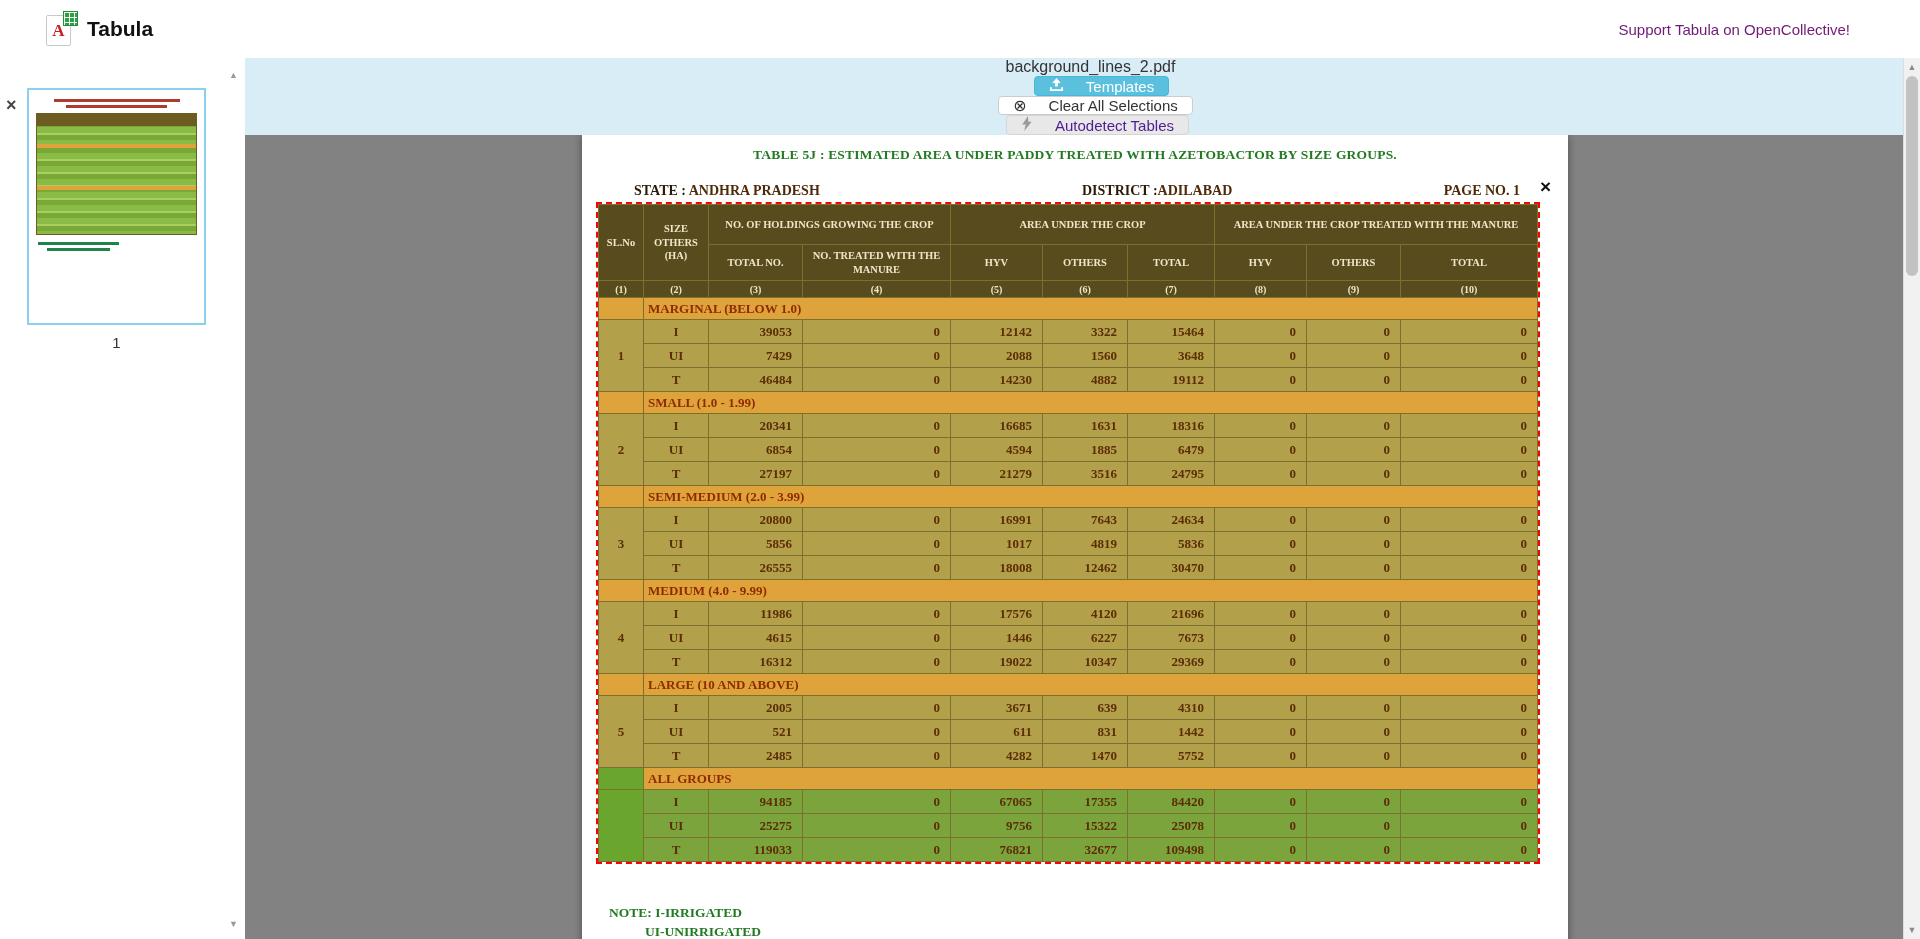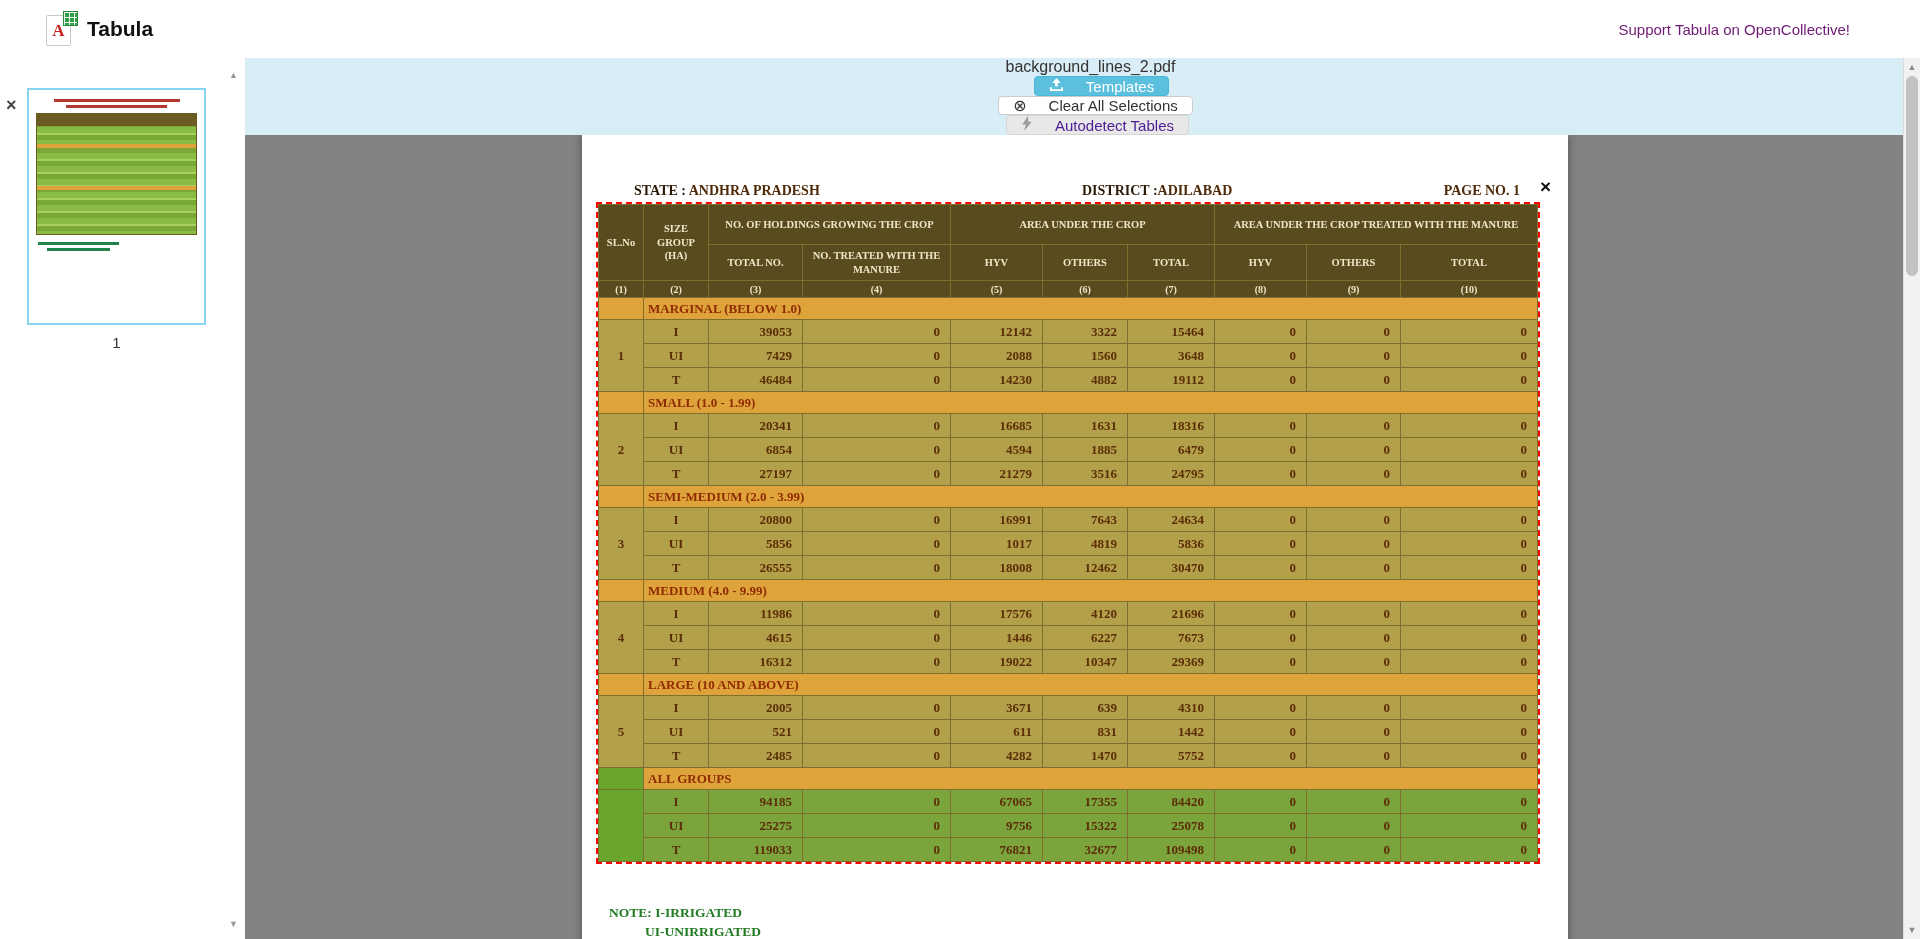--- a/index.html
+++ b/index.html
@@ -148,20 +148,21 @@
           <svg width="12" height="15" viewBox="0 0 12 16">
               <path fill="#9b9b9b" d="M7 0 1 9h3.6L3 16l8-10H7.5z"></path>
             </svg>
         </span>
         <span>Autodetect Tables</span>
       </button>
     </div>
 
     <div class="doc-area">
       <div class="pdf-page">
+        <div class="pdf-title">TABLE 5J : ESTIMATED AREA UNDER PADDY  TREATED WITH AZETOBACTOR BY SIZE GROUPS.</div>
         <div class="meta-state">
           <span class="meta-label">STATE :</span>
           <span>ANDHRA PRADESH</span>
         </div>
         <div class="meta-district">
           <span class="meta-label">DISTRICT :</span><span>ADILABAD</span>
         </div>
         <div class="meta-page">PAGE NO. 1</div>
         <span class="selection-close">×</span>
 
@@ -175,21 +176,21 @@
               <col style="width:92px">
                 <col style="width:85px">
                 <col style="width:87px">
               <col style="width:92px">
                 <col style="width:94px">
                 <col style="width:137px">
             </colgroup>
             <thead>
               <tr class="h1">
                 <th rowspan="2">SL.No</th>
-                <th rowspan="2">SIZE GROUP (HA)</th>
+                <th rowspan="2">SIZE OTHERS (HA)</th>
                 <th colspan="2">NO. OF HOLDINGS GROWING THE CROP</th>
                 <th colspan="3">AREA UNDER THE CROP</th>
                 <th colspan="3">AREA UNDER THE CROP TREATED WITH THE MANURE</th>
               </tr>
               <tr class="h2">
                 <th>TOTAL NO.</th>
                 <th>NO. TREATED WITH THE MANURE</th>
                 <th>HYV</th>
                 <th>OTHERS</th>
                 <th>TOTAL</th>

